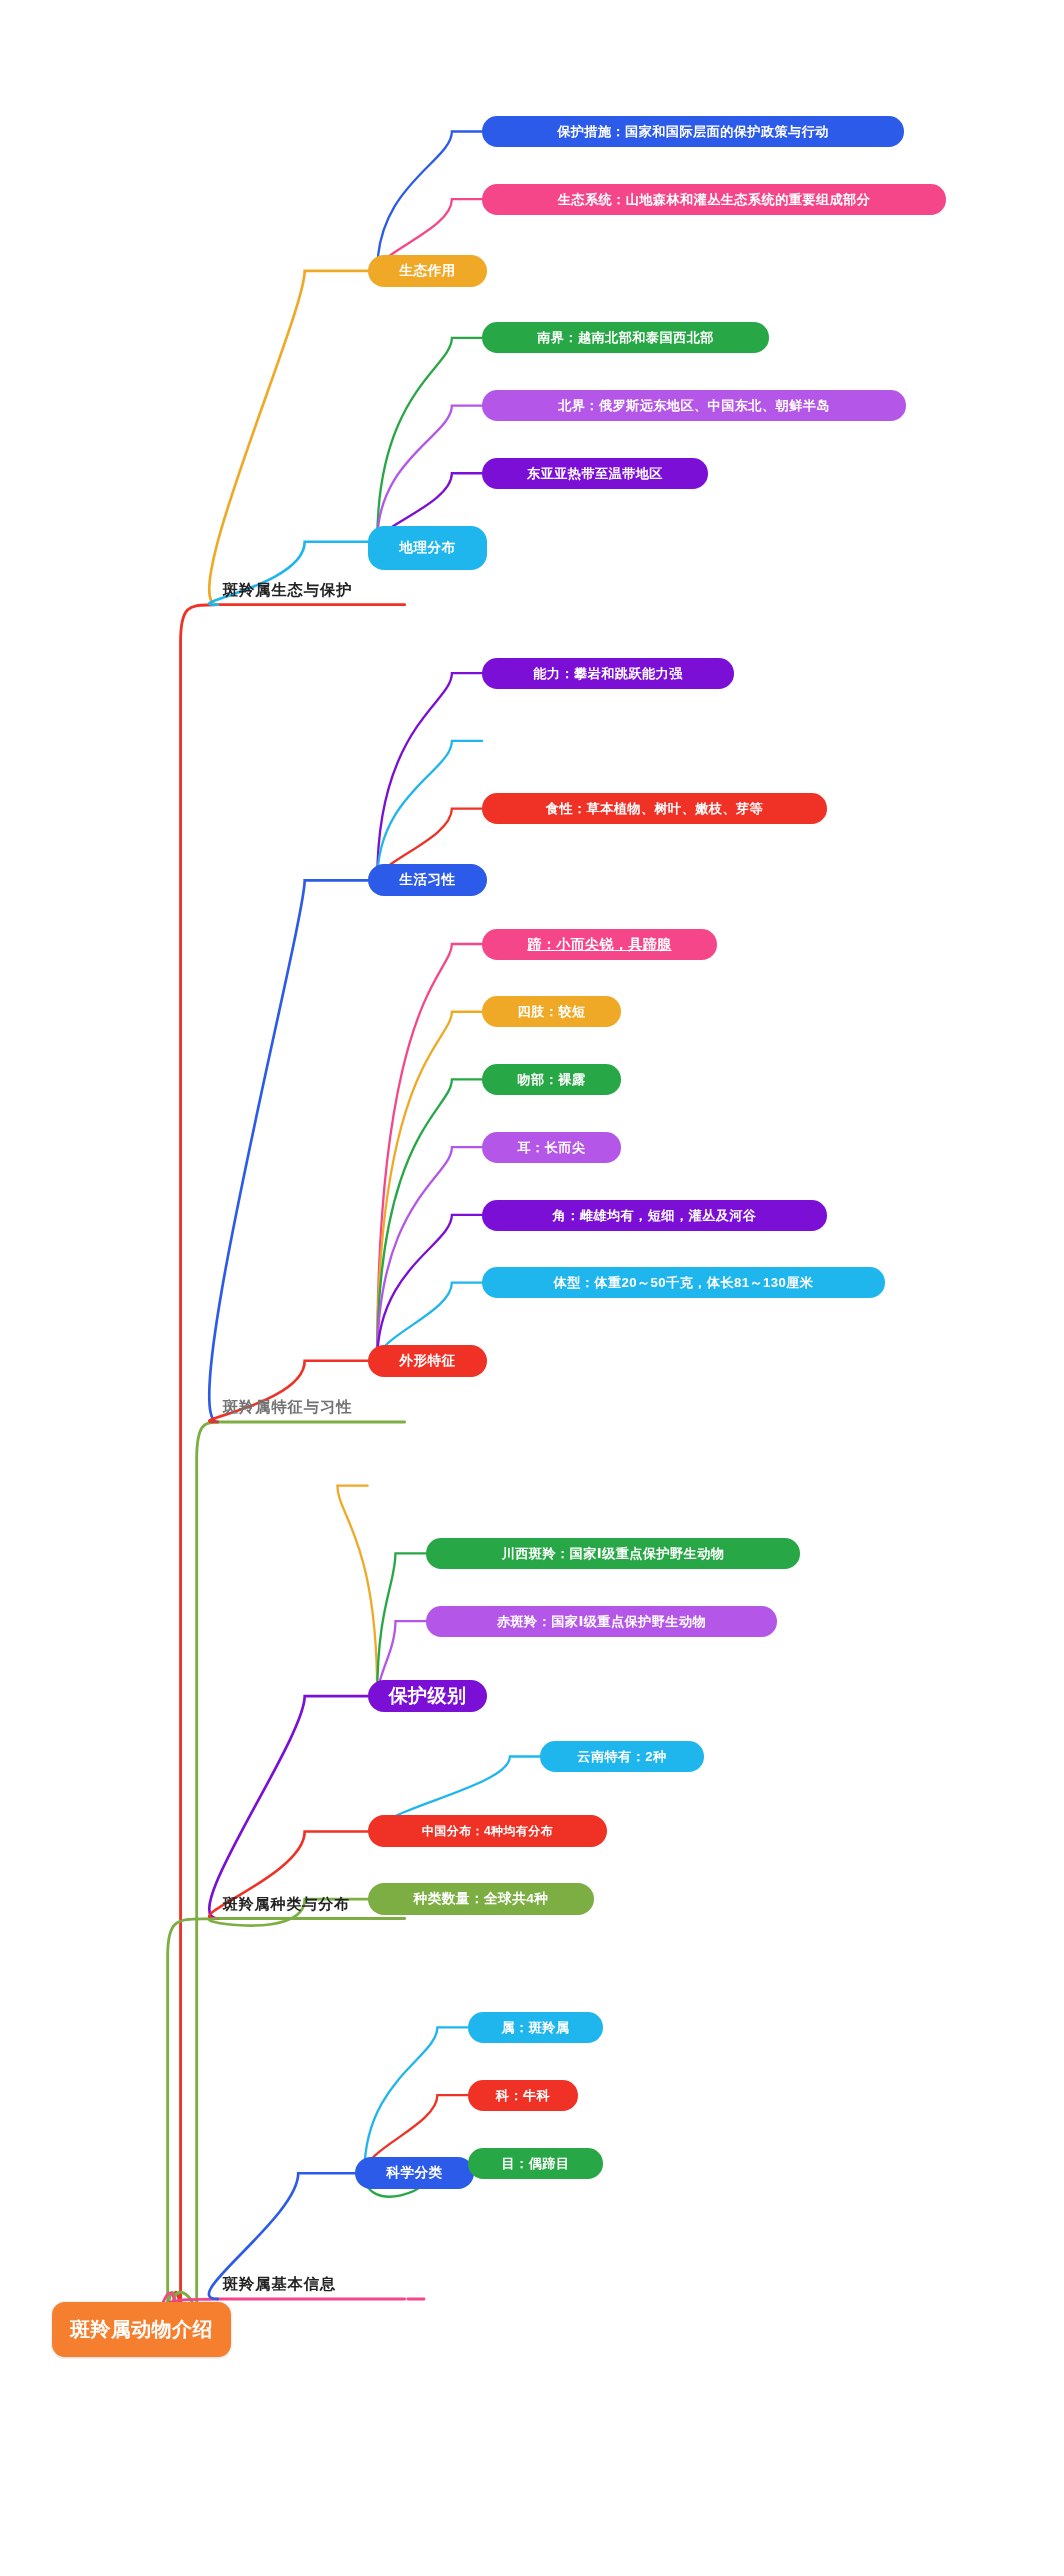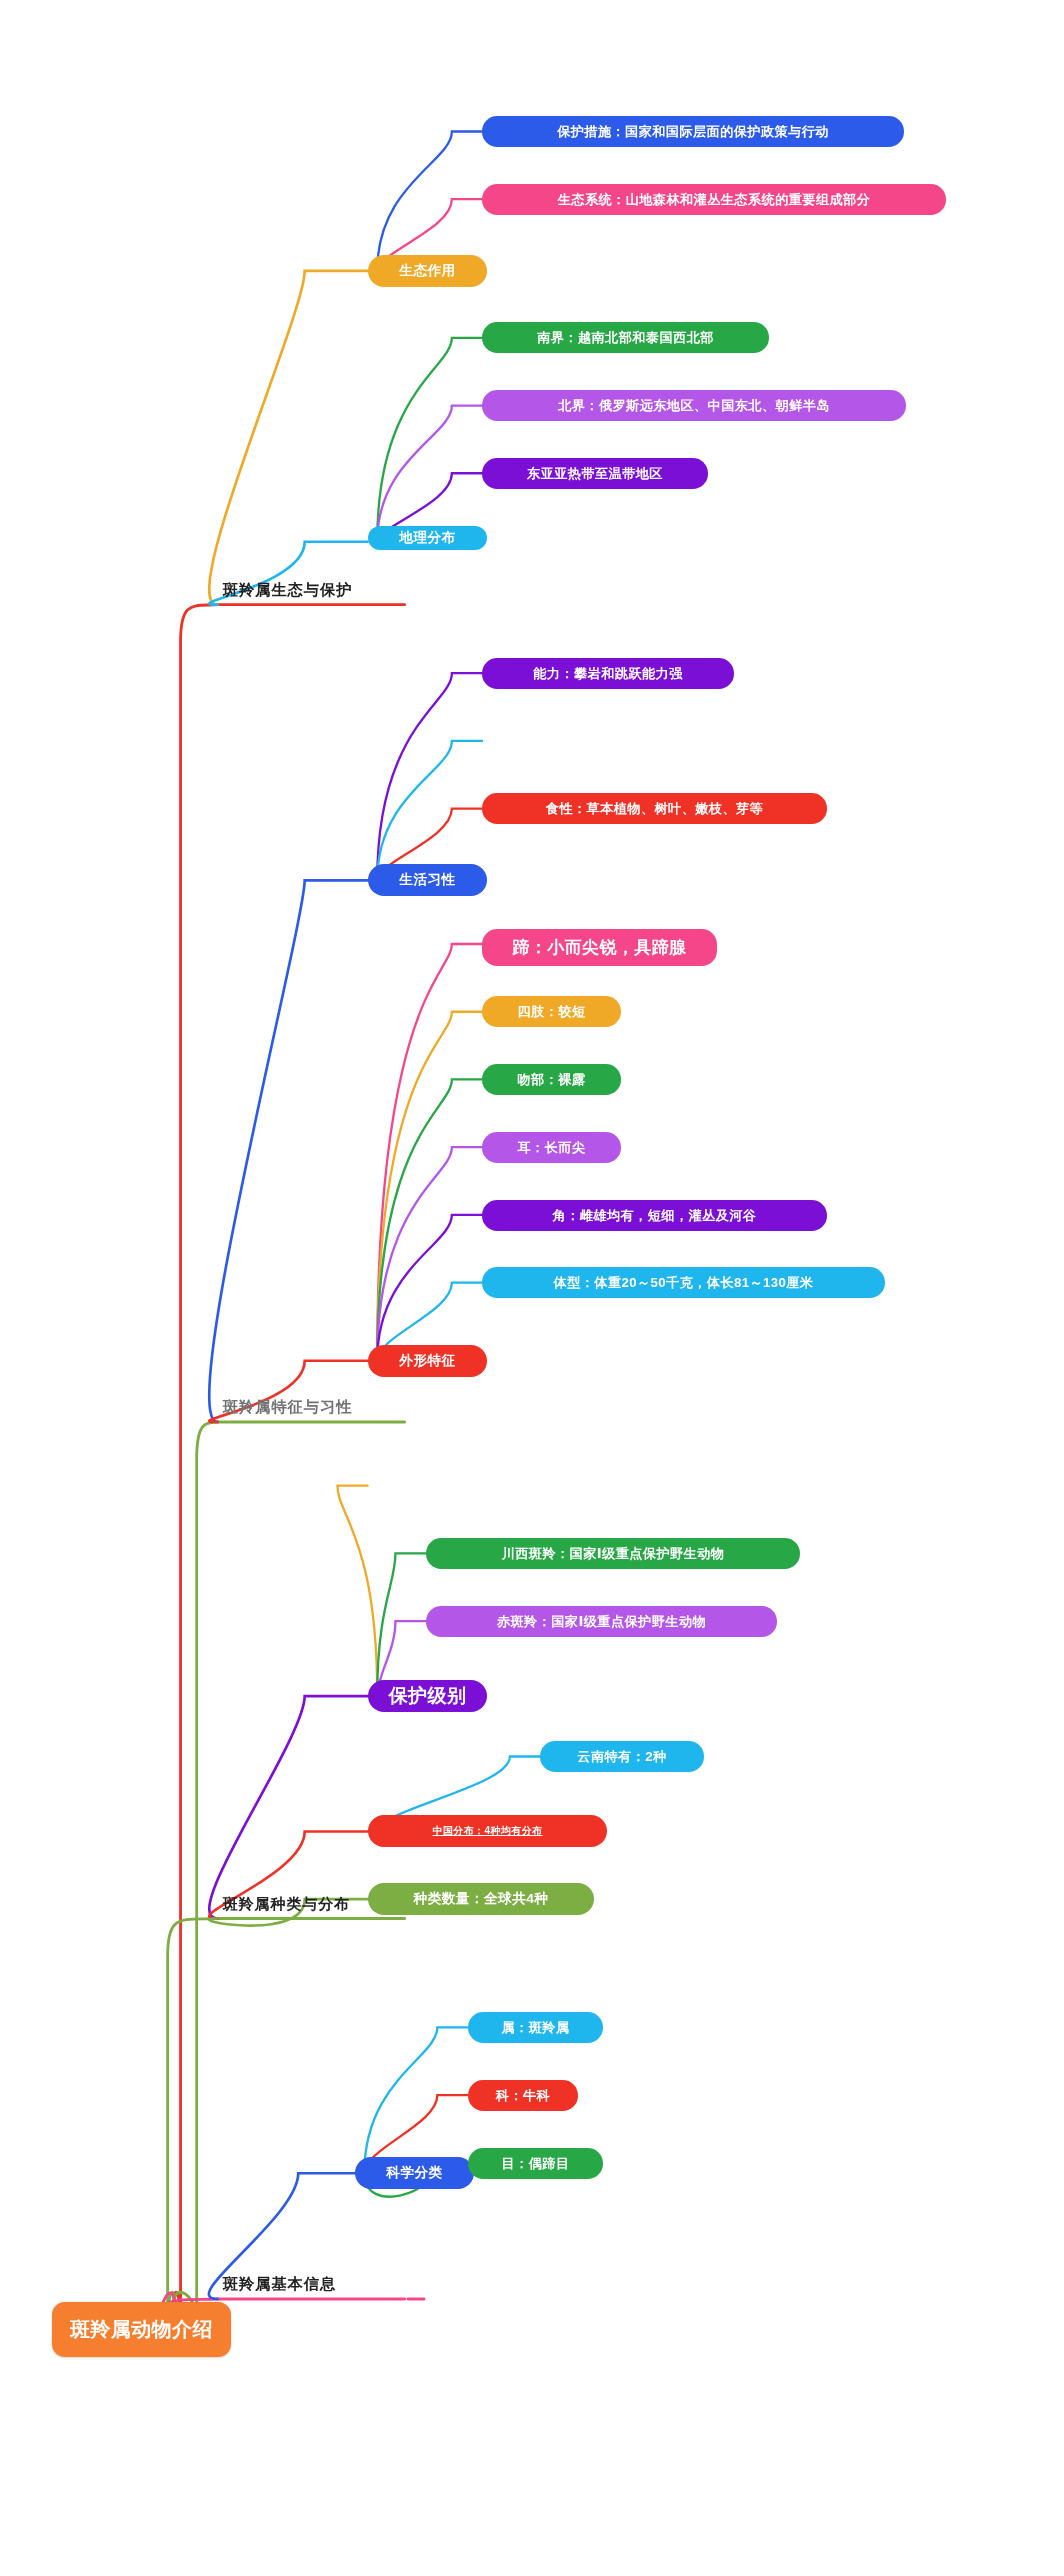--- a/index.html
+++ b/index.html
@@ -106,61 +106,61 @@
   <div class="node root" id="root-node" style="left: 52px; top: 2302px; background: rgb(245, 127, 46); height: 55px; font-size: 20px; border-radius: 13px; padding: 0px 18px;">斑羚属动物介绍</div>
 
   <div class="node lvl1" style="left: 221px; top: 576px; height: 29px; font-size: 15.3px; color: rgb(34, 34, 34);">斑羚属生态与保护</div>
 
   <div class="node lvl2" style="left: 368px; top: 255px; background: rgb(239, 169, 39); height: 32px; font-size: 13.7px; border-radius: 16px; padding: 0px 13px; min-width: 119px;">生态作用</div>
 
   <div class="node lvl3" style="left: 482px; top: 116px; background: rgb(43, 91, 232); height: 31px; font-size: 13.2px; border-radius: 15.3px; padding: 0px 13px; min-width: 422px;">保护措施：国家和国际层面的保护政策与行动</div>
 
   <div class="node lvl3" style="left: 482px; top: 184px; background: rgb(245, 70, 138); height: 31px; font-size: 13.2px; border-radius: 15.3px; padding: 0px 13px; min-width: 464px;">生态系统：山地森林和灌丛生态系统的重要组成部分</div>
 
-  <div class="node lvl2" style="left: 368px; top: 526px; background: rgb(31, 182, 238); height: 24px; font-size: 13.7px; border-radius: 16px; padding: 0px 13px; min-width: 119px;">地理分布</div>
+  <div class="node lvl2" style="left: 368px; top: 526px; background: rgb(31, 182, 238); height: 44px; font-size: 13.7px; border-radius: 16px; padding: 0px 13px; min-width: 119px;">地理分布</div>
 
   <div class="node lvl3" style="left: 482px; top: 322px; background: rgb(39, 167, 69); height: 31px; font-size: 13.2px; border-radius: 15.3px; padding: 0px 13px; min-width: 287px;">南界：越南北部和泰国西北部</div>
 
   <div class="node lvl3" style="left: 482px; top: 390px; background: rgb(180, 86, 232); height: 31px; font-size: 13.2px; border-radius: 15.3px; padding: 0px 13px; min-width: 424px;">北界：俄罗斯远东地区、中国东北、朝鲜半岛</div>
 
   <div class="node lvl3" style="left: 482px; top: 458px; background: rgb(123, 15, 214); height: 31px; font-size: 13.2px; border-radius: 15.3px; padding: 0px 13px; min-width: 226px;">东亚亚热带至温带地区</div>
 
   <div class="node lvl1" style="left: 221px; top: 1393px; height: 29px; font-size: 15.3px; color: #737373;">斑羚属特征与习性</div>
 
   <div class="node lvl2" style="left: 368px; top: 864px; background: rgb(43, 91, 232); height: 32px; font-size: 13.7px; border-radius: 16px; padding: 0px 13px; min-width: 119px;">生活习性</div>
 
   <div class="node lvl3" style="left: 482px; top: 658px; background: rgb(123, 15, 214); height: 31px; font-size: 13.2px; border-radius: 15.3px; padding: 0px 13px; min-width: 252px;">能力：攀岩和跳跃能力强</div>
 
 
   <div class="node lvl3" style="left: 482px; top: 793px; background: rgb(240, 49, 37); height: 31px; font-size: 13.2px; border-radius: 15.3px; padding: 0px 13px; min-width: 345px;">食性：草本植物、树叶、嫩枝、芽等</div>
 
   <div class="node lvl2" style="left: 368px; top: 1345px; background: rgb(240, 49, 37); height: 32px; font-size: 13.7px; border-radius: 16px; padding: 0px 13px; min-width: 119px;">外形特征</div>
 
-  <div class="node lvl3" style="left: 482px; top: 929px; background: rgb(245, 70, 138); height: 37px; font-size: 17px; border-radius: 15.3px; padding: 0px 13px; min-width: 235px;">蹄：小而尖锐，具蹄腺</div>
+  <div class="node lvl3" style="left: 482px; top: 929px; background: rgb(245, 70, 138); height: 31px; font-size: 14px; border-radius: 15.3px; padding: 0px 13px; min-width: 235px; text-decoration: underline;">蹄：小而尖锐，具蹄腺</div>
 
   <div class="node lvl3" style="left: 482px; top: 996px; background: rgb(239, 169, 39); height: 31px; font-size: 13.2px; border-radius: 15.3px; padding: 0px 13px; min-width: 139px;">四肢：较短</div>
 
   <div class="node lvl3" style="left: 482px; top: 1064px; background: rgb(39, 167, 69); height: 31px; font-size: 13.2px; border-radius: 15.3px; padding: 0px 13px; min-width: 139px;">吻部：裸露</div>
 
   <div class="node lvl3" style="left: 482px; top: 1132px; background: rgb(180, 86, 232); height: 31px; font-size: 13.2px; border-radius: 15.3px; padding: 0px 13px; min-width: 139px;">耳：长而尖</div>
 
   <div class="node lvl3" style="left: 482px; top: 1200px; background: rgb(123, 15, 214); height: 31px; font-size: 13.2px; border-radius: 15.3px; padding: 0px 13px; min-width: 345px;">角：雌雄均有，短细，灌丛及河谷</div>
 
   <div class="node lvl3" style="left: 482px; top: 1267px; background: rgb(31, 182, 238); height: 31px; font-size: 13.2px; border-radius: 15.3px; padding: 0px 13px; min-width: 403px;">体型：体重20～50千克，体长81～130厘米</div>
 
   <div class="node lvl1" style="left: 221px; top: 1890px; height: 29px; font-size: 15px; color: rgb(34, 34, 34);">斑羚属种类与分布</div>
 
   <div class="node lvl2" style="left: 368px; top: 1680px; background: rgb(123, 15, 214); height: 32px; font-size: 19px; border-radius: 16px; padding: 0px 13px; min-width: 119px;">保护级别</div>
 
 
   <div class="node lvl3" style="left: 426px; top: 1538px; background: rgb(39, 167, 69); height: 31px; font-size: 13.2px; border-radius: 15.3px; padding: 0px 13px; min-width: 374px;">川西斑羚：国家Ⅰ级重点保护野生动物</div>
 
   <div class="node lvl3" style="left: 426px; top: 1606px; background: rgb(180, 86, 232); height: 31px; font-size: 13.2px; border-radius: 15.3px; padding: 0px 13px; min-width: 351px;">赤斑羚：国家Ⅰ级重点保护野生动物</div>
 
-  <div class="node lvl2" style="left: 368px; top: 1815px; background: rgb(240, 49, 37); height: 32px; font-size: 10px; border-radius: 16px; padding: 0px 13px; min-width: 239px; text-decoration: underline;">中国分布：4种均有分布</div>
+  <div class="node lvl2" style="left: 368px; top: 1815px; background: rgb(240, 49, 37); height: 32px; font-size: 12px; border-radius: 16px; padding: 0px 13px; min-width: 239px;">中国分布：4种均有分布</div>
 
   <div class="node lvl3" style="left: 540px; top: 1741px; background: rgb(31, 182, 238); height: 31px; font-size: 13.2px; border-radius: 15.3px; padding: 0px 13px; min-width: 164px;">云南特有：2种</div>
 
   <div class="node lvl2" style="left: 368px; top: 1883px; background: rgb(124, 174, 67); height: 32px; font-size: 13.7px; border-radius: 16px; padding: 0px 13px; min-width: 226px;">种类数量：全球共4种</div>
 
   <div class="node lvl1" style="left: 221px; top: 2270px; height: 29px; font-size: 15.3px; color: rgb(34, 34, 34);">斑羚属基本信息</div>
 
   <div class="node lvl2" style="left: 355px; top: 2157px; background: rgb(43, 91, 232); height: 32px; font-size: 13.7px; border-radius: 16px; padding: 0px 13px; min-width: 119px;">科学分类</div>
 
   <div class="node lvl3" style="left: 468px; top: 2012px; background: rgb(31, 182, 238); height: 31px; font-size: 13.2px; border-radius: 15.3px; padding: 0px 13px; min-width: 135px;">属：斑羚属</div>

